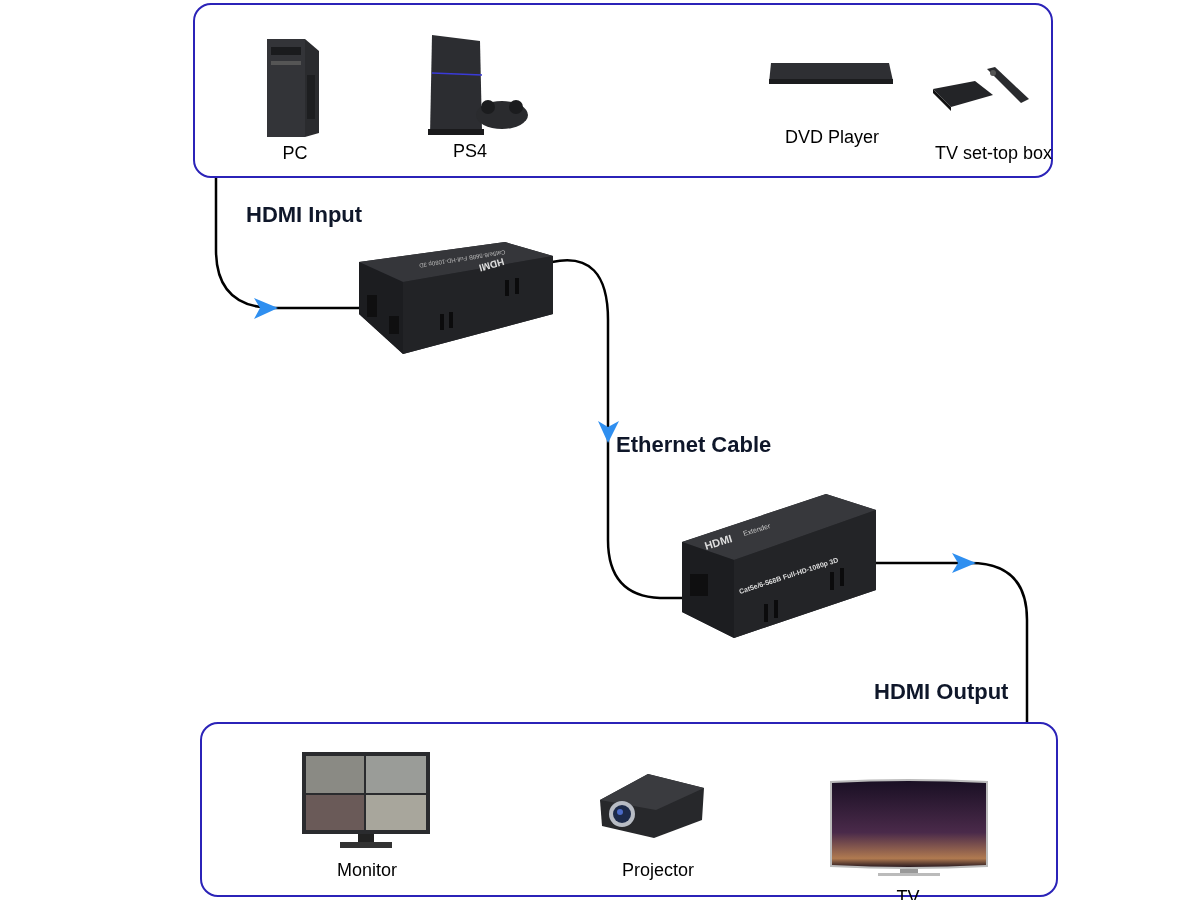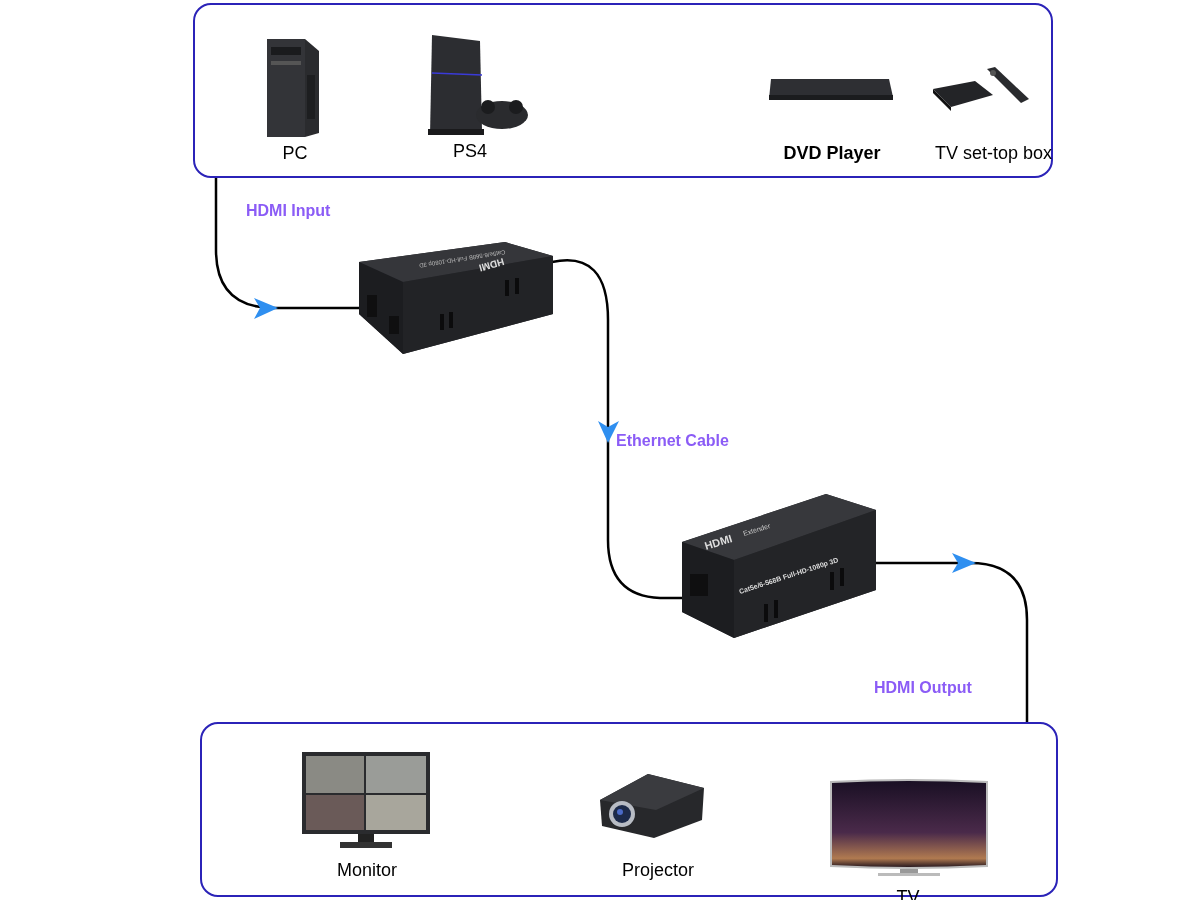--- a/index.html
+++ b/index.html
@@ -4,21 +4,21 @@
   <style>
     html, body { margin: 0; padding: 0; background: #ffffff; }
     body { width: 1200px; height: 900px; position: relative; overflow: hidden;
            font-family: "Liberation Sans", sans-serif; color: #111; }
     .panel { position: absolute; border: 2px solid #2b23b8; border-radius: 18px; background: #fff; box-sizing: border-box; }
     #source-panel { left: 193px; top: 3px; width: 860px; height: 175px; }
     #display-panel { left: 200px; top: 722px; width: 858px; height: 175px; }
     .device { position: absolute; text-align: center; }
     .device-label { position: absolute; left: 0; right: 0; font-size: 18px; color: #000000; white-space: nowrap; }
     .device svg { position: absolute; }
-    .flow-label { position: absolute; font-weight: bold; font-size: 16px; color: #8b5cf6; white-space: nowrap; }
+    .flow-label { position: absolute; font-weight: bold; font-size: 22px; color: #0f172a; white-space: nowrap; }
     #wires { position: absolute; left: 0; top: 0; }
     .extender { position: absolute; }
   </style>
 </head>
 <body>
 
 <svg id="wires" width="1200" height="900" viewBox="0 0 1200 900">
   <path d="M216 178 L216 250 Q216 308 274 308 L375 308" fill="none" stroke="#000" stroke-width="2.5"></path>
   <polygon points="254,298 278,308 254,319 260,308" fill="#2f8ff0"></polygon>
   <path d="M552 262 Q608 250 608 320 L608 540 Q608 596 660 598 L702 598" fill="none" stroke="#000" stroke-width="2.5"></path>
@@ -42,21 +42,21 @@
     <svg style="left:10px;top:0" width="110" height="104" viewBox="0 0 110 104">
       <polygon points="12,2 60,8 62,98 10,102" fill="#2c2d31"></polygon>
       <line x1="12" y1="40" x2="62" y2="42" stroke="#3a3ad8" stroke-width="1.5"></line>
       <rect x="8" y="96" width="56" height="6" fill="#1a1a1c"></rect>
       <ellipse cx="82" cy="82" rx="26" ry="14" fill="#2a2b2e"></ellipse>
       <circle cx="68" cy="74" r="7" fill="#1b1c1e"></circle>
       <circle cx="96" cy="74" r="7" fill="#1b1c1e"></circle>
     </svg>
     <div class="device-label" style="top:108px;">PS4</div>
   </div>
-  <div class="device" style="left:572px;top:60px;width:130px;height:110px;font-weight:bold;">
+  <div class="device" style="left:572px;top:44px;width:130px;height:110px;">
     <svg style="left:0;top:10px" width="130" height="30" viewBox="0 0 130 30">
       <polygon points="4,4 122,4 126,22 2,24" fill="#2e2f33"></polygon>
       <rect x="2" y="20" width="124" height="5" fill="#1b1c1e"></rect>
     </svg>
     <div class="device-label" style="top:78px;">DVD Player</div>
   </div>
   <div class="device" style="left:724px;top:60px;width:130px;height:110px;">
     <svg style="left:10px;top:0" width="110" height="50" viewBox="0 0 110 50">
       <polygon points="4,24 46,16 64,30 22,42" fill="#232427"></polygon>
       <polygon points="4,24 22,42 22,46 4,28" fill="#111"></polygon>

